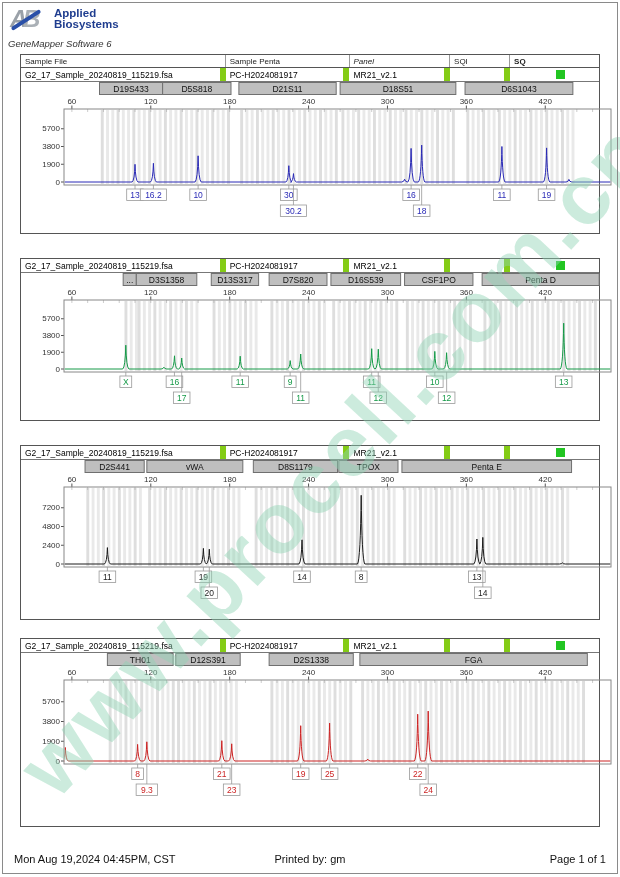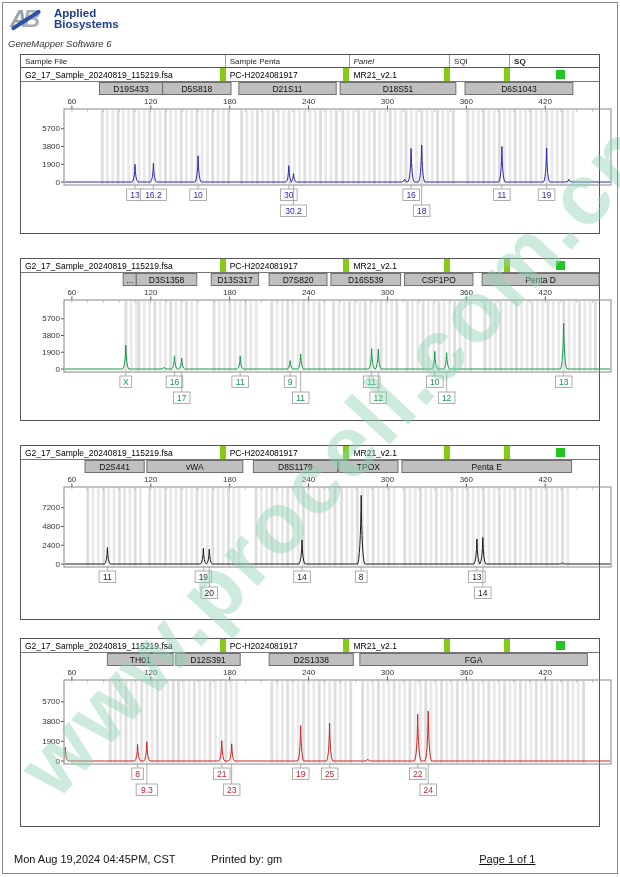--- a/index.html
+++ b/index.html
@@ -39,22 +39,22 @@
   svg text{font-family:"Liberation Sans",sans-serif;}
   
   .watermark{position:absolute;left:-140px;top:330px;width:1100px;z-index:50;
        transform:rotate(-47deg);transform-origin:center;
        font-size:86px;font-weight:bold;letter-spacing:3px;
        opacity:0.45;pointer-events:none;white-space:nowrap;}
   
   .footer{position:absolute;left:14px;right:14px;bottom:12px;display:flex;
        font-size:11px;color:#111;z-index:3;}
   .footer .f-left{flex:1;text-align:left;}
-  .footer .f-center{flex:1;text-align:left;}
-  .footer .f-right{flex:1;text-align:center;text-decoration:underline;}
+  .footer .f-center{flex:1;text-align:center;}
+  .footer .f-right{flex:1;text-align:right;}
 </style>
 </head>
 <body>
 
 <div class="page-border"></div>
 
 <div class="watermark" style="color: rgb(143, 212, 180);">www.procell.com.cn</div>
 
 <div class="hdr">
   <div class="logo">

